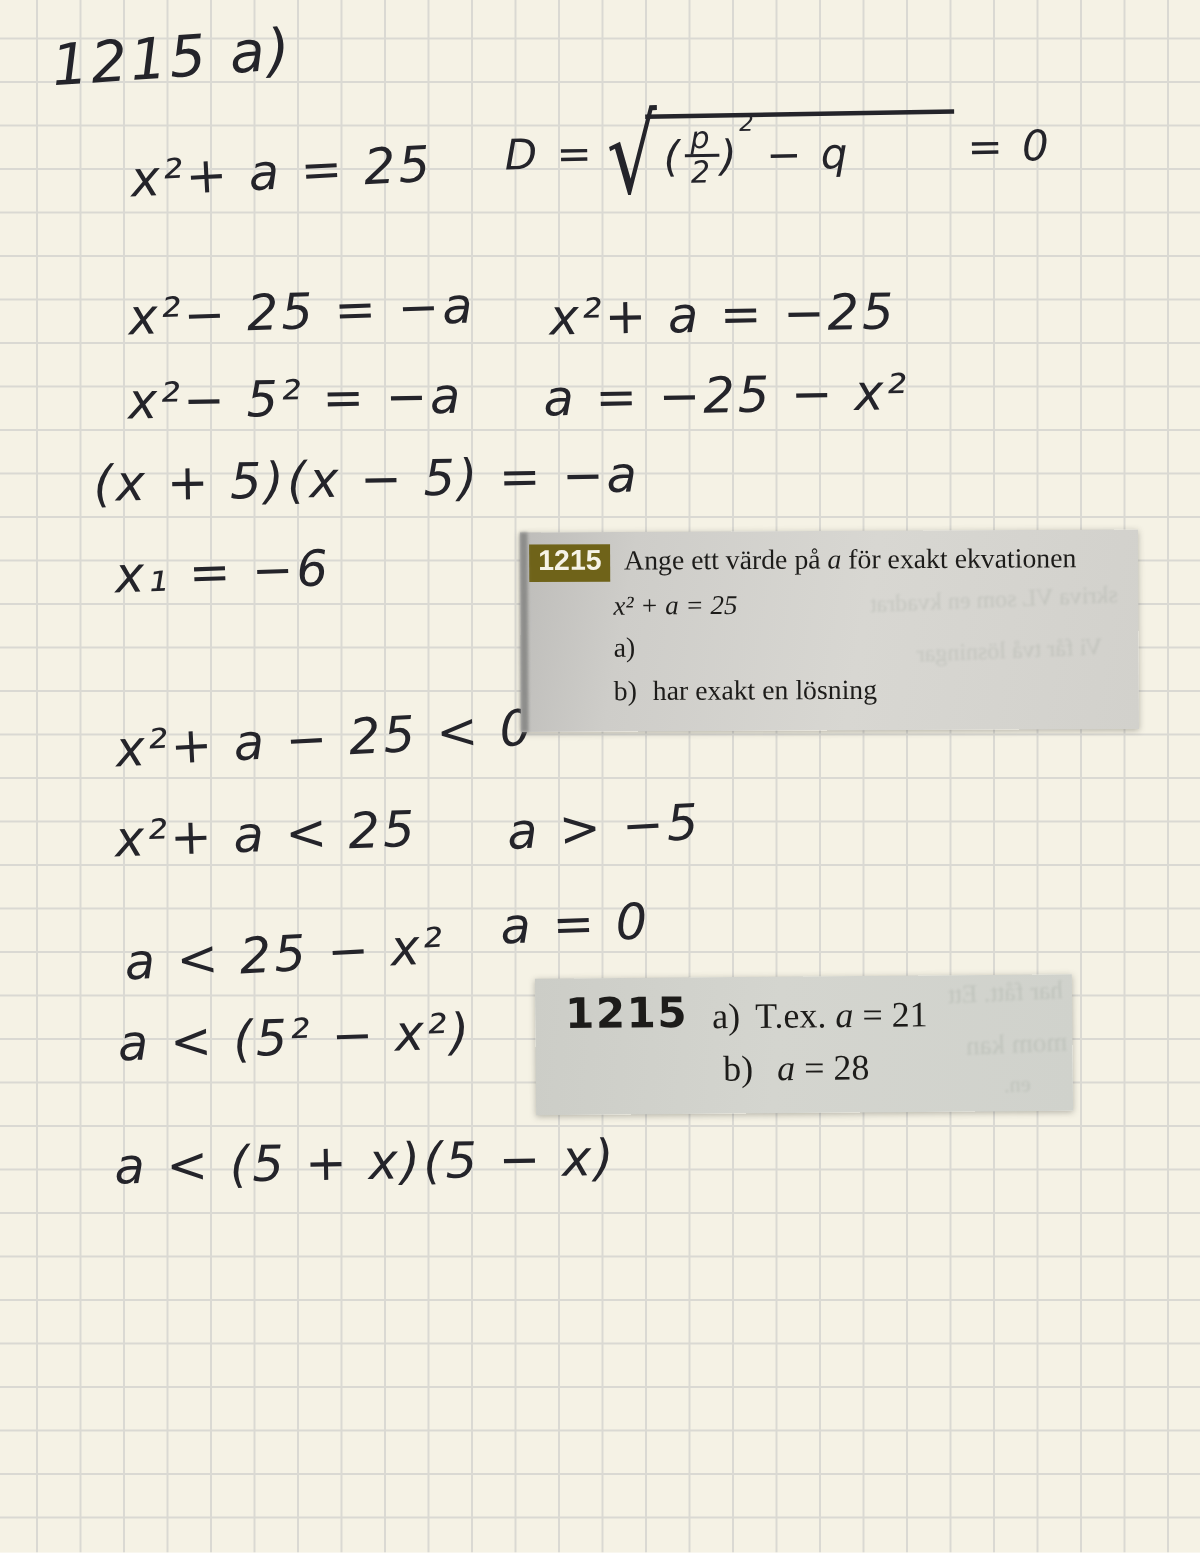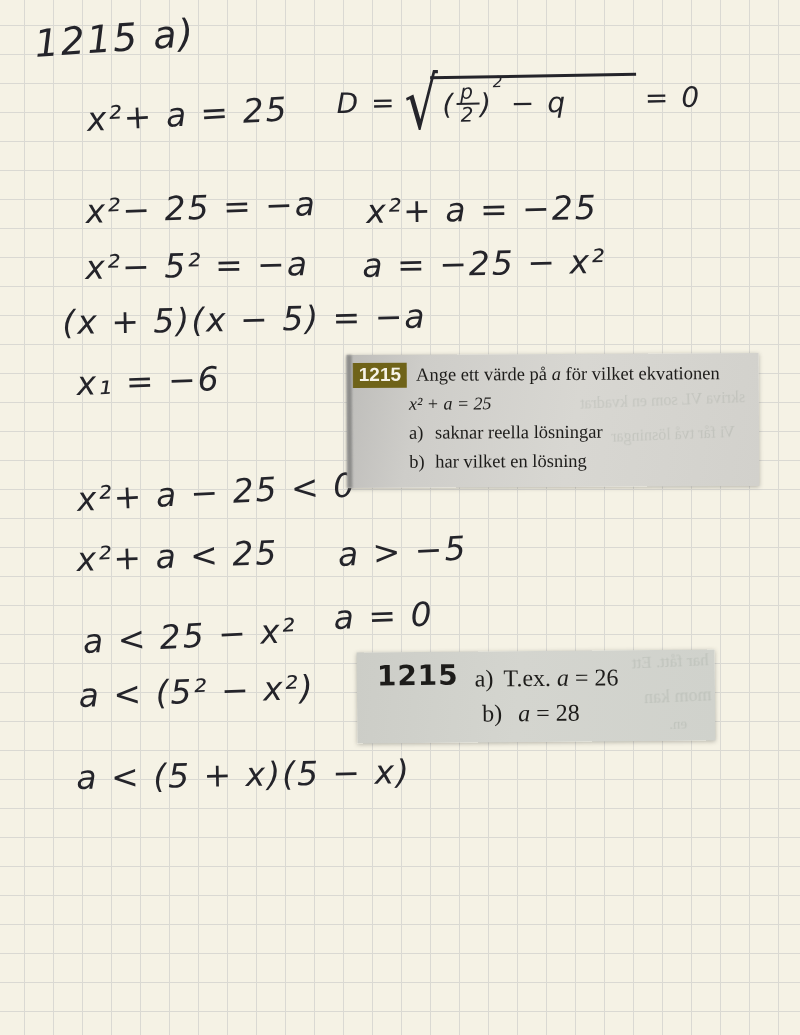--- a/index.html
+++ b/index.html
@@ -143,46 +143,45 @@
   <div class="hw" style="left:76px;top:758px;font-size:33px;transform:rotate(-1deg);">a &lt; (5 + x)(5 − x)</div>
 
   <section class="clip problem-box">
     <span class="bleed" style="right:14px;top:38px;font-size:16px;">skriva VL som en kvadrat</span>
     <span class="bleed" style="right:24px;top:72px;font-size:16px;">Vi får två lösningar</span>
     <div class="prob-row">
       <span class="badge">1215</span>
       <span class="prob-intro">
         <span>Ange ett värde på</span>
         <i>a</i>
-        <span>för vilket ekvationen</span>
+        <span>för exakt ekvationen</span>
       </span>
     </div>
     <div class="prob-eq">x² + a = 25</div>
     <div class="prob-item">
       <span class="item-label">a)</span>
-      <span>saknar reella lösningar</span>
     </div>
     <div class="prob-item">
       <span class="item-label">b)</span>
-      <span>har vilket en lösning</span>
+      <span>har exakt en lösning</span>
     </div>
   </section>
 
   <section class="clip answer-box">
     <span class="bleed" style="right:6px;top:2px;font-size:17px;">har fått. Ett</span>
     <span class="bleed" style="right:4px;top:36px;font-size:18px;">mom kan</span>
     <span class="bleed" style="right:28px;bottom:8px;font-size:15px;">en.</span>
     <div class="ans-row">
       <span class="ans-num">1215</span>
       <div class="ans-lines">
         <div class="ans-line">
           <span class="a-label">a)</span>
           <span>T.ex.</span>
           <i>a</i>
-          <span>= 26</span>
+          <span>= 21</span>
         </div>
         <div class="ans-line second">
           <span class="a-label">b)</span>
           <i>a</i>
           <span>= 28</span>
         </div>
       </div>
     </div>
   </section>
 

